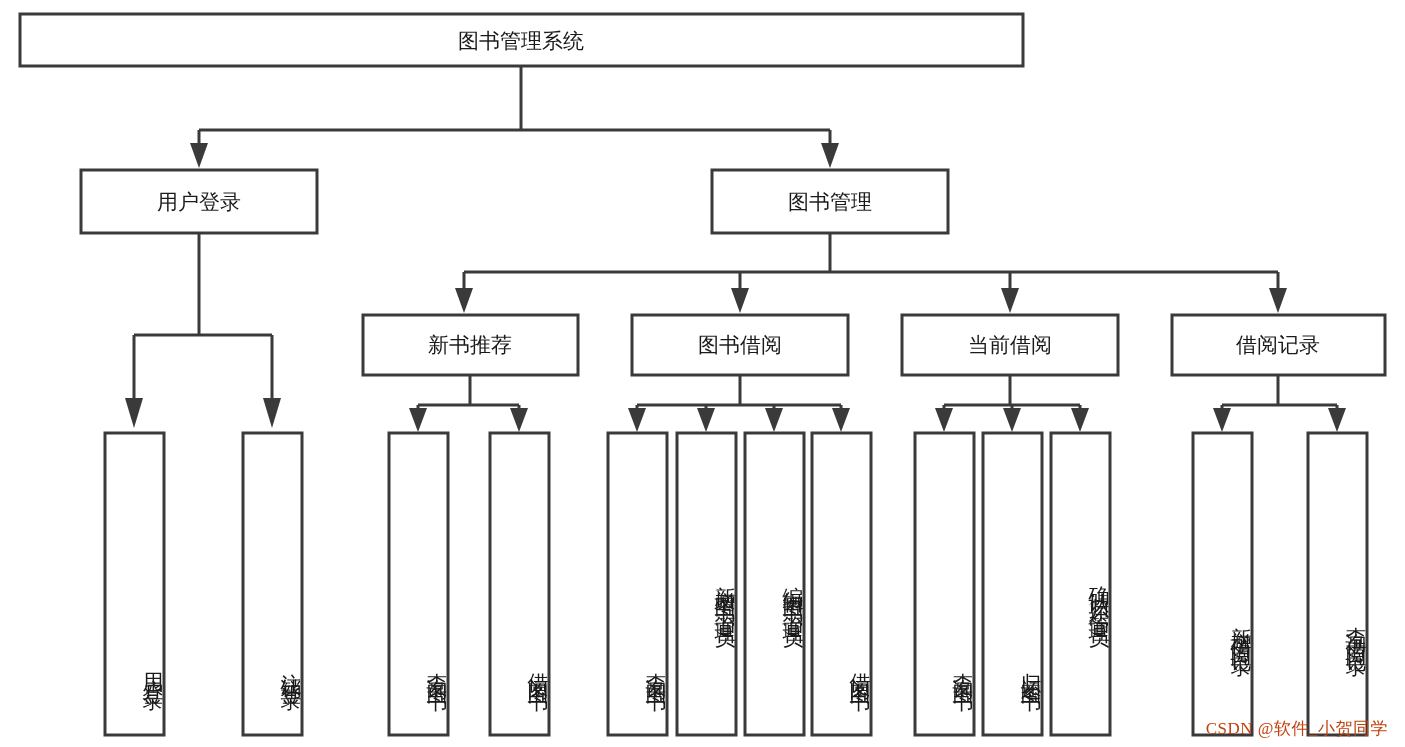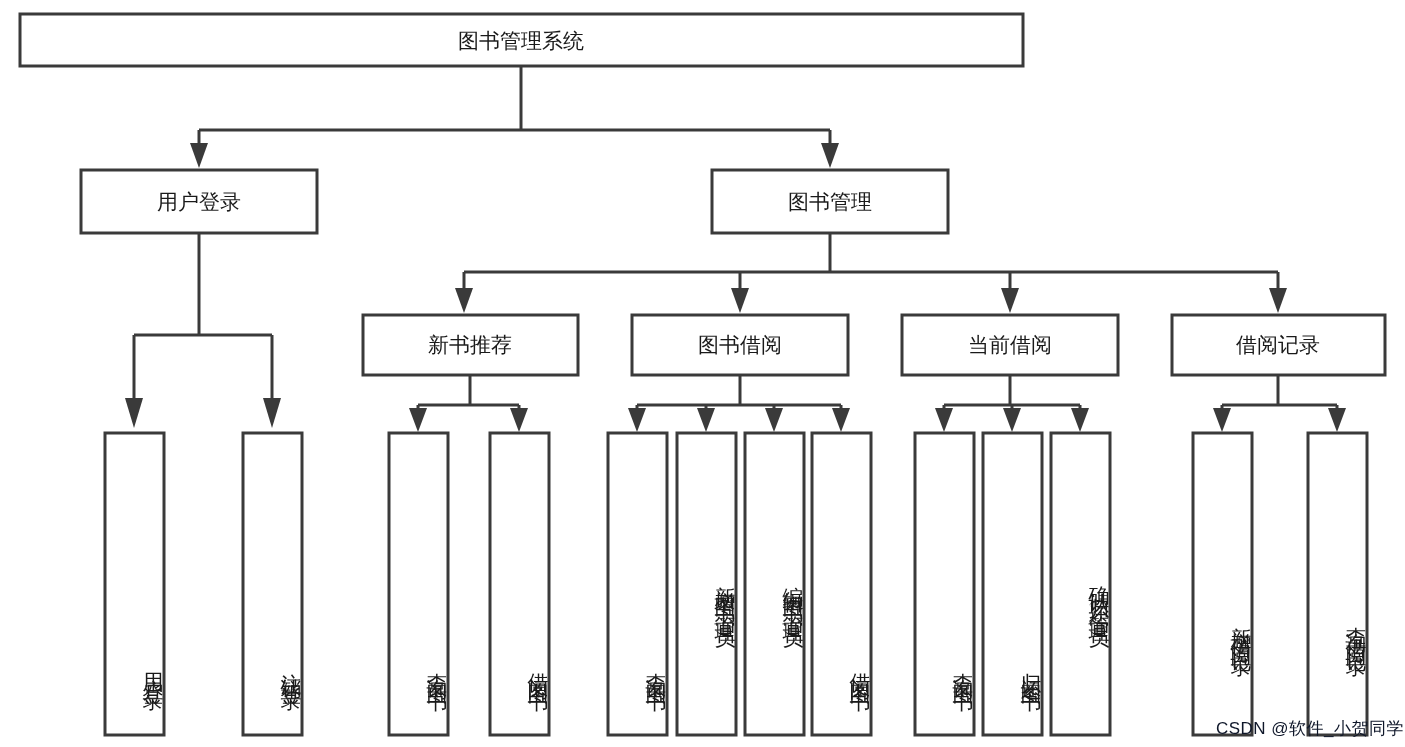--- a/index.html
+++ b/index.html
@@ -58,25 +58,25 @@
     font-family: "Liberation Sans", "DejaVu Sans", sans-serif;
     font-size: 21px;
     line-height: 1.0;
     color: #1a1a1a;
     letter-spacing: 6px;
     white-space: nowrap;
     pointer-events: none;
   }
   .watermark {
     position: absolute;
-    right: 1px;
+    right: 17px;
     bottom: 7px;
-    font-family: Liberation Sans, sans-serif;
+    font-family: Liberation Serif, serif;
     font-size: 17px;
-    color: #0f172a;
+    color: #c2410c;
     letter-spacing: 0.5px;
     white-space: nowrap;
   }
 </style>
 </head>
 <body>
 
 <div id="diagram-root">
 
   <svg id="diagram-svg" viewBox="0 0 1405 747">

